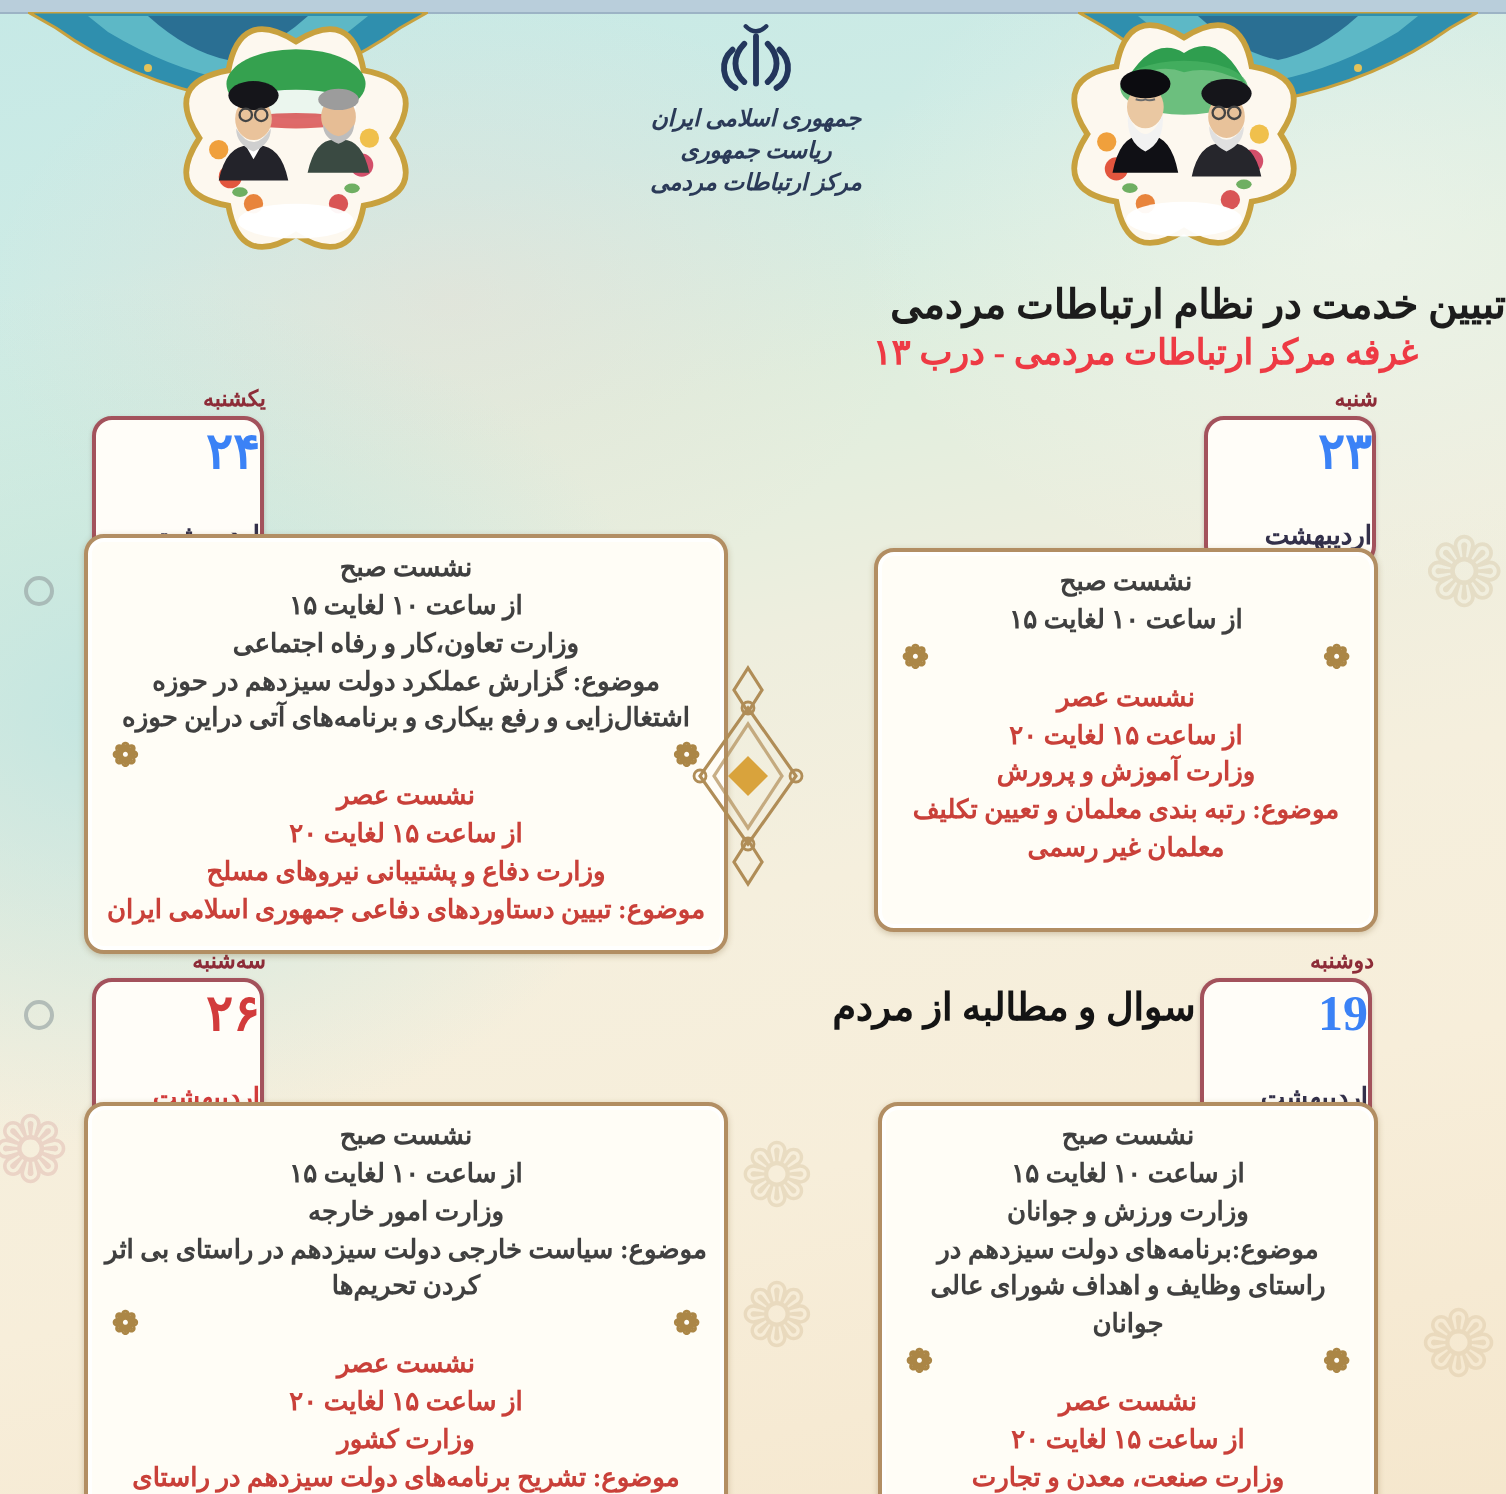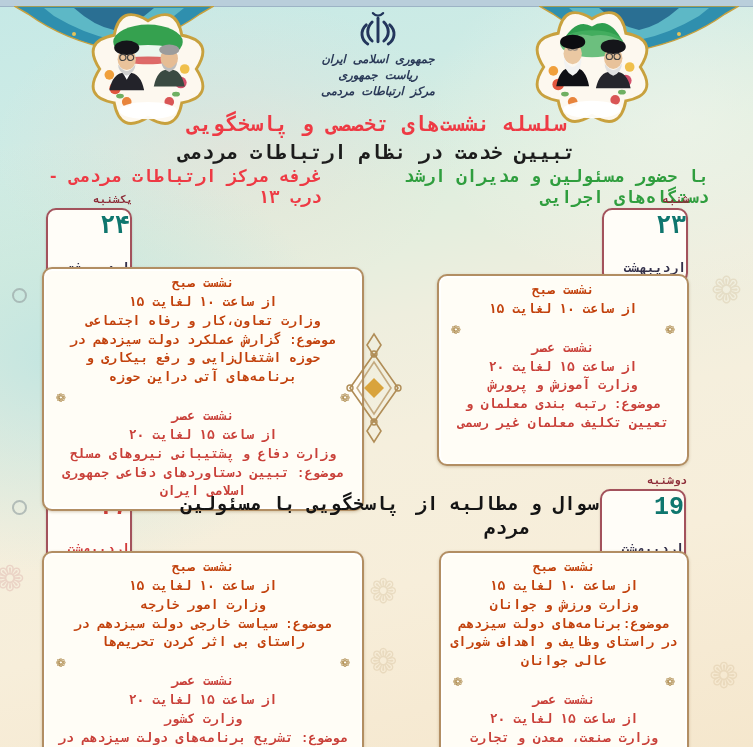--- a/index.html
+++ b/index.html
@@ -1,49 +1,49 @@
 <!DOCTYPE html>
 <html lang="fa" dir="rtl"><head>
 <meta charset="utf-8">
 <style>
   html,body{margin:0;padding:0;background:#ddd;}
   .poster{
     position:relative;width:753px;height:747px;overflow:hidden;direction:rtl;
-    font-family:Liberation Mono, monospace;
+    font-family:Liberation Serif, serif;
     background:linear-gradient(168deg,#c6e9e6 0%,#cdebe5 16%,#dfeede 30%,#eeeede 44%,#f5efdd 58%,#f7eeda 74%,#f6ead3 88%,#f5e7cd 100%);
   }
   .poster::before{content:"";position:absolute;inset:0;pointer-events:none;
     background:
       radial-gradient(ellipse 430px 330px at 8% 48%, rgba(169,224,226,.6), transparent 65%),
       radial-gradient(ellipse 360px 240px at 30% 20%, rgba(246,216,206,.35), transparent 65%),
       radial-gradient(ellipse 420px 300px at 90% 16%, rgba(244,246,238,.55), transparent 60%);
   }
   .top-strip{position:absolute;top:0;left:0;right:0;height:6px;background:#b9cedb;border-bottom:1px solid #9cb3c5;}
   .abs{position:absolute;}
   
   .org-block{position:absolute;top:8px;left:276px;width:204px;text-align:center;color:#2b3a58;}
   .org-line{font-size:11.5px;font-weight:bold;font-style:italic;line-height:16px;}
   .title-1{position:absolute;top:112px;left:0;right:0;text-align:center;font-size:21px;font-weight:bold;color:#ee3a44;}
-  .title-2{position:absolute;top:140px;left:0;right:0;text-align:center;font-size:20px;font-weight:bold;color:#1c1c1c;}
+  .title-2{position:absolute;top:140px;left:0;right:0;font-size:20px;font-weight:bold;color:#1c1c1c;}
   .subtitle-row{position:absolute;top:166px;left:0;right:0;display:flex;justify-content:space-between;padding:0 44px;font-size:17.5px;font-weight:bold;}
   .subtitle-right{color:#2f9e3e;}
   .subtitle-left{color:#ee3a44;}
   
   .datew{position:absolute;width:88px;text-align:right;}
   .weekday{font-size:11px;font-weight:bold;color:#8d2c38;}
   .date-box{margin:2px auto;width:82px;border:2px solid #a3525c;border-radius:10px;background:#fffdf8;padding:3px 0 5px;box-shadow:0 1px 2px rgba(80,40,40,.25);}
-  .day-num{font-size:25px;font-weight:bold;color:#0f766e;line-height:1.15;}
+  .day-num{font-size:25px;font-weight:bold;color:#3b82f6;line-height:1.15;}
   .month{font-size:13px;font-weight:bold;color:#33304a;margin-top:18px;}
   .year{font-size:11px;font-weight:bold;color:#4a3d5c;}
   .red-date .day-num,.red-date .month{color:#d23b3b;}
   
   .card{position:absolute;box-sizing:border-box;background:#fffdf6;border:2px solid #b28e63;border-radius:10px;
         box-shadow:inset 0 0 0 2px rgba(255,255,255,.85),0 1px 3px rgba(120,90,40,.3);
         padding:6px 8px 7px;text-align:center;font-weight:bold;font-size:13px;line-height:1.45;}
-  .session.morning{color:#c2410c;}
+  .session.morning{color:#404040;}
   .session.afternoon{color:#c94039;}
   .divider{display:flex;justify-content:space-between;padding:0 4px;color:#ab8646;font-size:16px;line-height:1.25;}
   
   .mid-text{position:absolute;top:492px;font-size:19px;font-weight:bold;color:#141414;text-align:center;}
   .mid-right{left:408px;width:198px;}
   .mid-left{left:178px;width:224px;}
   
   .orn-faint{position:absolute;pointer-events:none;color:#b08d57;}
   .ring{position:absolute;width:11px;height:11px;border:2px solid #97a3a3;border-radius:50%;opacity:.65;}
   svg{display:block;}
@@ -153,24 +153,22 @@
         <path d="M14 23 C5 31 7 44 16 49"></path>
         <path d="M46 23 C55 31 53 44 44 49"></path>
       </g>
       <path d="M23 7 q7 7 14 0" stroke="#23365c" stroke-width="3" fill="none" stroke-linecap="round"></path>
     </svg>
     <div class="org-line">جمهوری اسلامی ایران</div>
     <div class="org-line">ریاست جمهوری</div>
     <div class="org-line">مرکز ارتباطات مردمی</div>
   </div>
 
-  <div class="title-1">سلسله نشست‌های تخصصی و پاسخگویی</div>
   <div class="title-2">تبیین خدمت در نظام ارتباطات مردمی</div>
   <div class="subtitle-row">
-    <span class="subtitle-right">با حضور مسئولین و مدیران ارشد دستگاه‌های اجرایی</span>
     <span class="subtitle-left">غرفه مرکز ارتباطات مردمی - درب ۱۳</span>
   </div>
 
   <div class="datew" style="left:601px;top:193px;">
     <div class="weekday">شنبه</div>
     <div class="date-box">
       <div class="day-num">۲۳</div>
       <div class="month">اردیبهشت</div>
     </div>
     <div class="year">۱۴۰۲</div>
@@ -271,21 +269,20 @@
     </div>
     <div class="session afternoon">
       <div>نشست عصر</div>
       <div>از ساعت ۱۵ لغایت ۲۰</div>
       <div>وزارت کشور</div>
       <div>موضوع: تشریح برنامه‌های دولت سیزدهم در راستای امنیت اجتماعی و ترویج فرهنگ عفاف و حجاب</div>
     </div>
   </div>
 
   <div class="mid-text mid-right">سوال و مطالبه از مردم</div>
-  <div class="mid-text mid-left">پاسخگویی با مسئولین</div>
 
   <div class="abs" style="left:341px;top:332px;width:66px;height:112px;">
     <svg width="66" height="112" viewBox="0 0 66 112">
       <g stroke="#b08d57" fill="none" stroke-width="1.6">
         <path d="M33 22 L57 56 L33 90 L9 56 Z"></path>
         <path d="M33 30 L50 56 L33 82 L16 56 Z" opacity="0.7"></path>
         <path d="M33 2 L40 13 L33 24 L26 13 Z"></path>
         <path d="M33 88 L40 99 L33 110 L26 99 Z"></path>
       </g>
       <path d="M33 46 L43 56 L33 66 L23 56 Z" fill="#d9a33c"></path>

